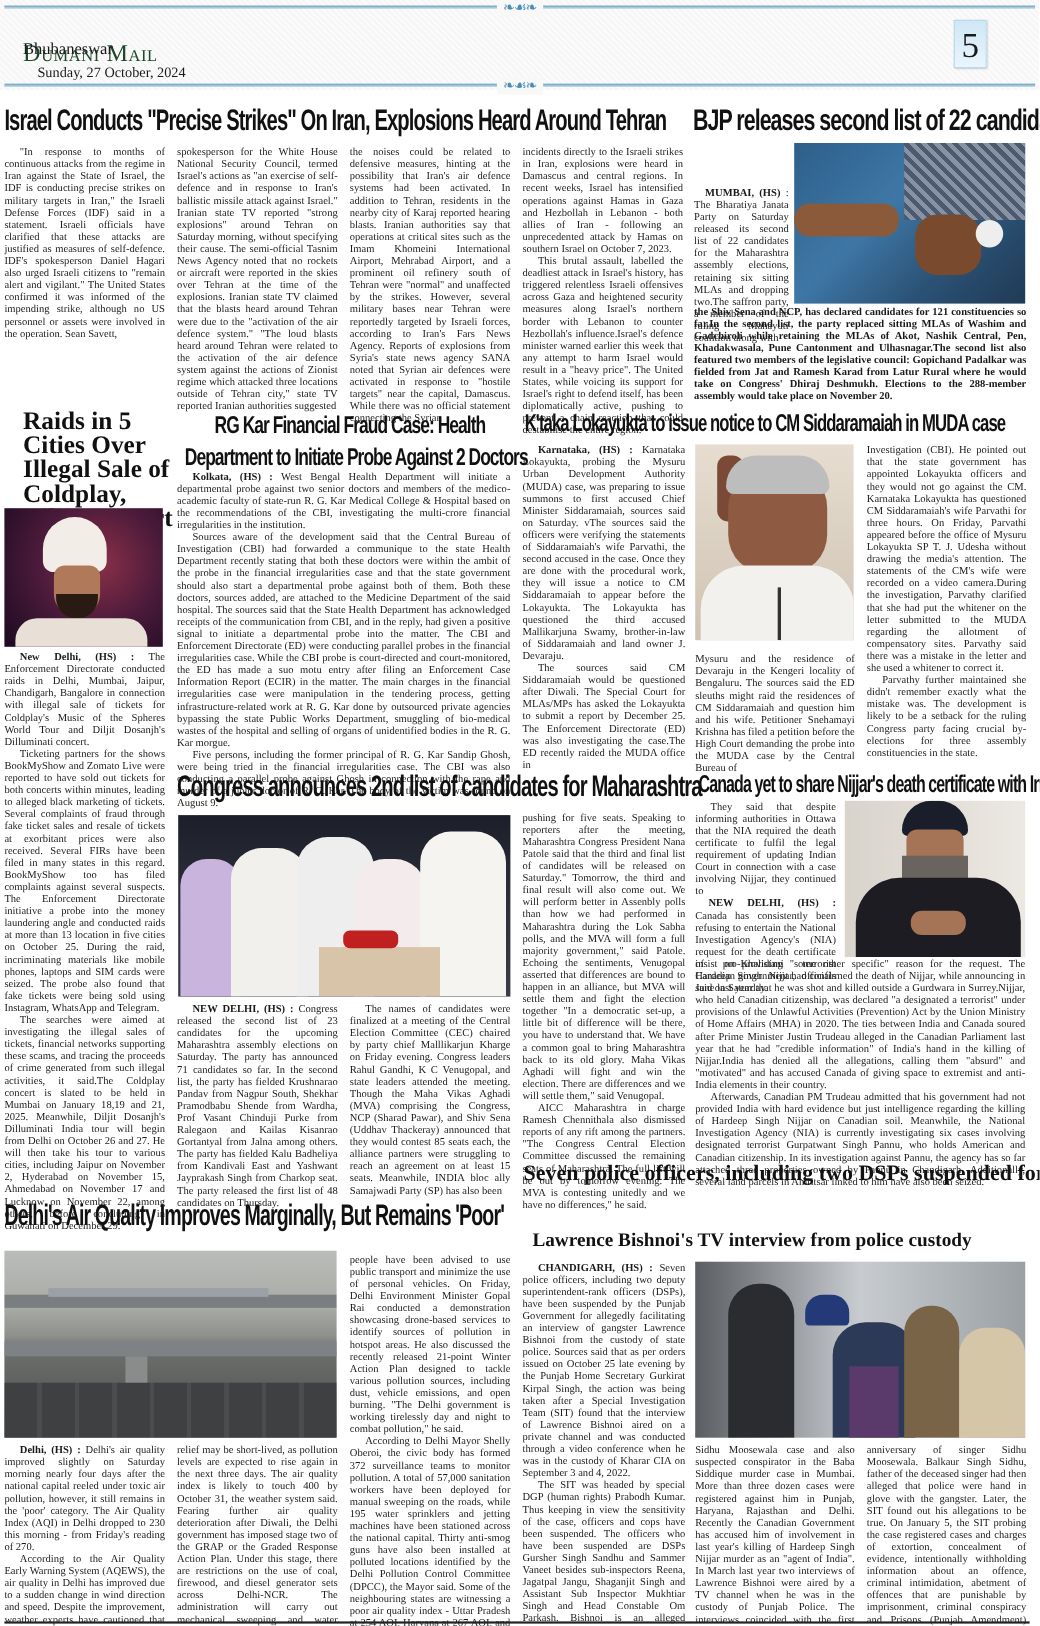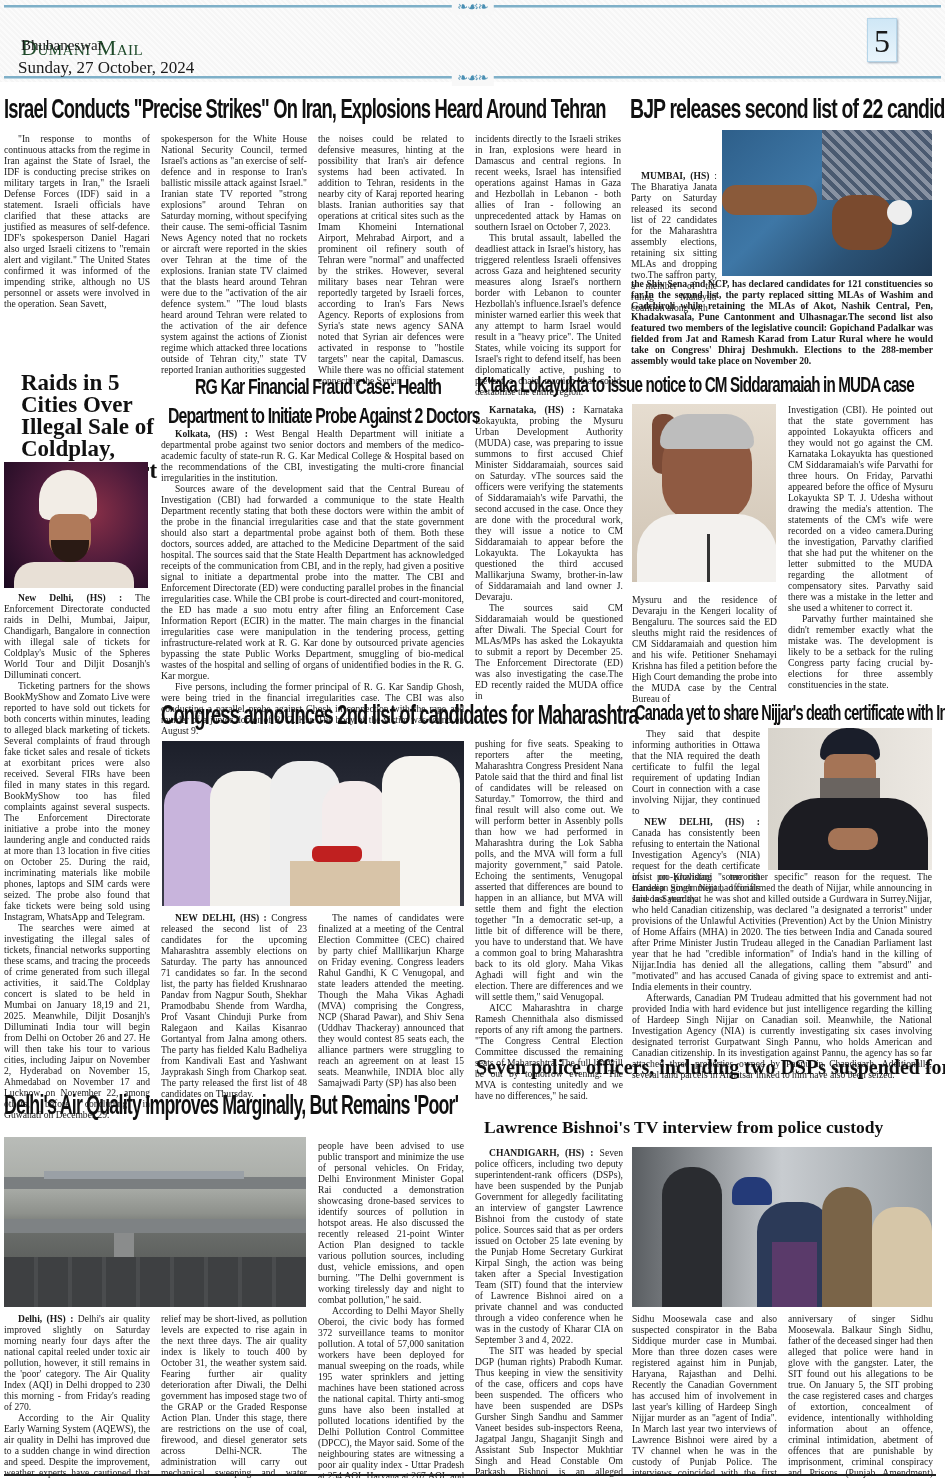--- a/index.html
+++ b/index.html
@@ -6,21 +6,21 @@
 body{width:945px;height:1478px;background:#fff;font-family:"Liberation Serif","DejaVu Serif",serif;color:#1a1a1a;position:relative;overflow:hidden;}
 .masthead{position:absolute;left:0;top:0;width:945px;height:82px;background:repeating-linear-gradient(45deg,#f6f6f6 0,#f6f6f6 2px,#fbfbfb 2px,#fbfbfb 4px);}
 .mh-line{position:absolute;left:4px;right:4px;height:3px;border-top:2px solid #7fb0c8;border-bottom:1px solid #b8d3e0;}
 .mh-line.top{top:5px;}
 .mh-line.bot{top:76px;}
 .ornament{position:absolute;left:50%;transform:translateX(-50%);color:#4a8fb3;font-size:13px;background:#f8f8f8;padding:0 6px;letter-spacing:-1px;}
 .ornament.top{top:-1px;}
 .ornament.bot{top:70px;}
 .paper-name{position:absolute;left:21px;top:12px;font-size:22px;color:#1f4a2a;font-variant:small-caps;letter-spacing:0.5px;margin-top:23px;}
 .city{position:absolute;left:21px;top:37px;font-size:15px;}
-.date{position:absolute;left:18px;top:58px;font-size:17px;}
+.date{position:absolute;left:34px;top:58px;font-size:13px;}
 .section{position:absolute;left:0;right:0;top:16px;text-align:center;font-size:38px;color:#a8401e;letter-spacing:1px;}
 .page-no{position:absolute;right:48px;top:18px;width:30px;height:44px;background:linear-gradient(#cfe7f6,#eaf5fc);border:1px solid #b6d5e8;box-shadow:1px 1px 2px #9ab;font-size:32px;text-align:center;line-height:44px;}
 .head{position:absolute;font-family:"Liberation Sans Narrow","Liberation Sans",sans-serif;font-weight:bold;letter-spacing:-1.2px;color:#111;white-space:nowrap;transform-origin:left top;}
 .head.serif{font-family:"Liberation Serif",serif;letter-spacing:0;}
 .col{position:absolute;font-size:9.6px;line-height:11px;text-align:justify;}
 .col p{text-indent:14px;}
 .col .dl{font-weight:bold;}
 .img{position:absolute;overflow:hidden;}
 .divider{position:absolute;background:#222;}
 </style>

